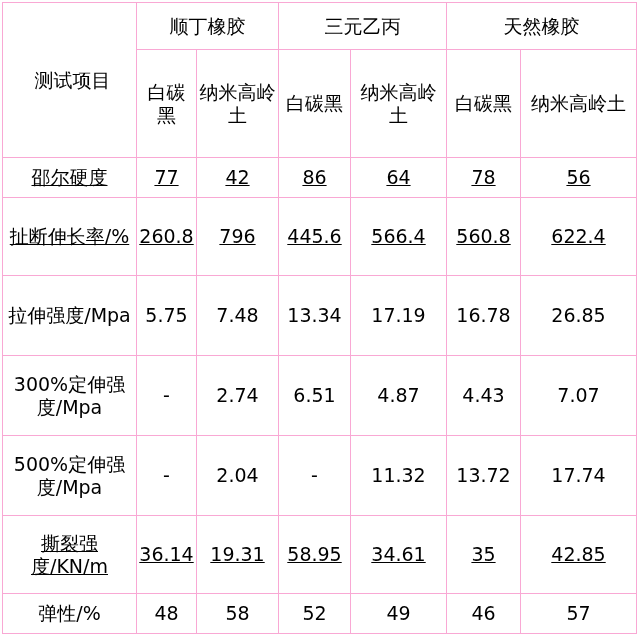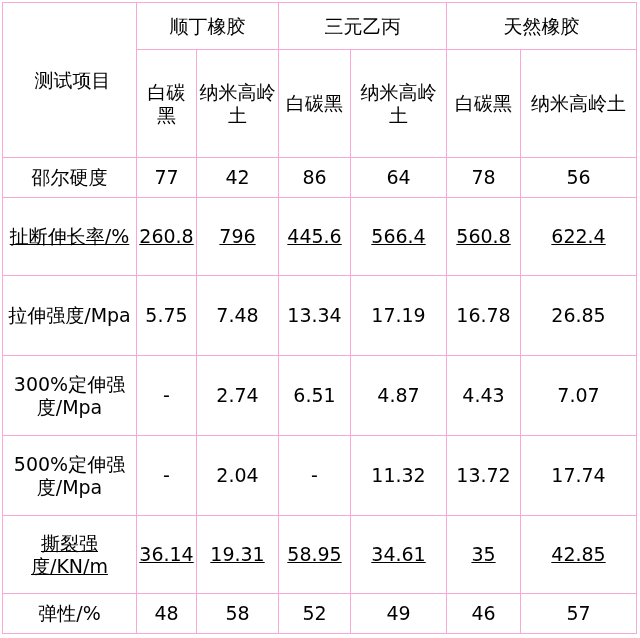--- a/index.html
+++ b/index.html
@@ -88,21 +88,21 @@
       </tr>
       <tr>
         <td class="subhead">白碳黑</td>
         <td class="subhead">纳米高岭土</td>
         <td class="subhead">白碳黑</td>
         <td class="subhead">纳米高岭土</td>
         <td class="subhead">白碳黑</td>
         <td class="subhead">纳米高岭土</td>
       </tr>
 
-      <tr style="height:40px;">
+      <tr style="height:40px;text-decoration:underline;">
         <td class="rowlabel">邵尔硬度</td>
         <td class="val">77</td>
         <td class="val">42</td>
         <td class="val">86</td>
         <td class="val">64</td>
         <td class="val">78</td>
         <td class="val">56</td>
       </tr>
 
       <tr style="height:78px;text-decoration:underline;">

